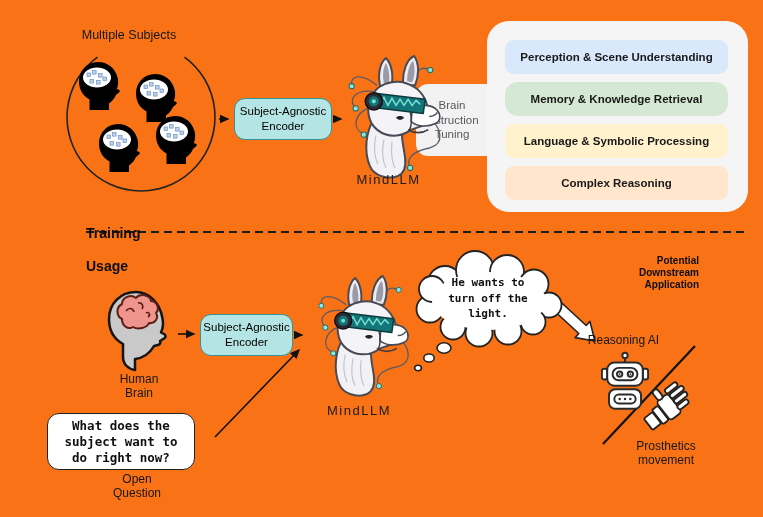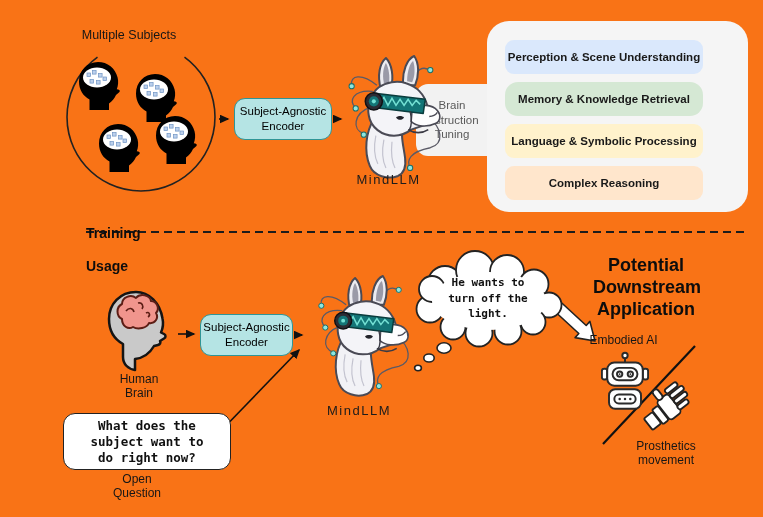--- a/index.html
+++ b/index.html
@@ -19,21 +19,21 @@
 
   .encoder-box {
     background:#b5e4e4; border:1.6px solid #2f9596; border-radius:11px;
     display:flex; align-items:center; justify-content:center;
     font-size:11.5px; line-height:1.3; color:#000; text-align:center;
     white-space:pre-line;
   }
 
   .panel { background:#f5f5f5; border-radius:22px; }
   .pill {
-    position:absolute; left:18px; width:198px; height:34px; border-radius:9px;
+    position:absolute; left:18px; width:223px; height:34px; border-radius:9px;
     display:flex; align-items:center; justify-content:center;
     font-weight:bold; font-size:11.5px; color:#191919;
   }
 
   .tuning-band {
     background:#f2f2f2; border-radius:12px 0 0 12px;
     display:flex; align-items:center; justify-content:center;
     color:#595959; font-size:11.5px; line-height:1.3; text-align:center;
     white-space:pre-line;
   }
@@ -43,21 +43,21 @@
   .mono { font-family:"DejaVu Sans Mono", monospace; font-weight:bold; }
 
   .question-box {
     background:#fff; border:1.7px solid #222; border-radius:12px;
     display:flex; align-items:center; justify-content:center;
     font-size:12.5px; line-height:16px; text-align:center; white-space:pre-line;
     color:#111;
   }
   .thought-text { font-size:11px; line-height:15.5px; text-align:center; white-space:pre-line; color:#111; }
 
-  .downstream-title { font-size:18px; font-weight:bold; line-height:1.22; text-align:center; white-space:pre-line; color:#0d0d0d; }
+  .downstream-title { font-size:10px; font-weight:bold; line-height:1.22; text-align:right; white-space:pre-line; color:#0d0d0d; }
 </style>
 </head>
 <body>
 
 <div id="canvas">
 
   <svg width="0" height="0" style="position:absolute" aria-hidden="true">
     <defs>
       <symbol id="sym-subject" viewBox="0 0 46 50">
         <path d="M22,1 C11,1 3,9.5 3,20.5 C3,28.5 7,35 13.5,38.5 L13.5,49 L33,49 L33,42.5 C36,40.5 38.5,37.5 40,34 L43.2,31.2 C44.3,30.2 43.8,28.6 42.3,28.4 L40.8,28.2 C42.2,24.8 42.6,20.6 41.6,16.6 C39.4,7.2 31.6,1 22,1 Z" fill="#000"></path>
@@ -217,21 +217,21 @@
   <div class="abs encoder-box" style="left:199px;top:313px;width:93px;height:42px">
     <span class="preline">Subject-Agnostic
 Encoder</span>
   </div>
 
   <svg class="abs" style="left:306px;top:274px" width="114" height="124" viewBox="0 0 110 125">
     <use href="#sym-llama"></use>
   </svg>
   <div class="abs model-label" style="left:313px;top:402px;width:90px">MindLLM</div>
 
-  <div class="abs question-box mono" style="left:62px;top:412px;width:168px;height:57px">
+  <div class="abs question-box mono" style="left:46px;top:412px;width:148px;height:57px">
     <span class="preline">What does the
 subject want to
 do right now?</span>
   </div>
   <div class="abs small-label center preline" style="left:76px;top:472px;width:120px">Open
 Question</div>
 
   <svg class="abs" style="left:412px;top:250px" width="155" height="125" viewBox="0 0 155 125">
     <g fill="#fff" stroke="#232323" stroke-width="1.8">
       <circle cx="32" cy="32" r="17"></circle>
@@ -254,21 +254,21 @@
     </g>
   </svg>
   <div class="abs mono thought-text" style="left:417px;top:274px;width:140px">He wants to
 turn off the
 light.</div>
 
   <div class="abs downstream-title" style="left:592px;top:254px;width:106px">Potential
 Downstream
 Application</div>
 
-  <div class="abs small-label center" style="left:575px;top:333px;width:95px">Embodied AI</div>
+  <div class="abs small-label center" style="left:575px;top:333px;width:95px">Reasoning AI</div>
   <svg class="abs" style="left:600px;top:350px" width="48" height="64" viewBox="0 0 54 72">
     <use href="#sym-robot"></use>
   </svg>
 
   <svg class="abs" style="left:638px;top:378px" width="60" height="56" viewBox="0 0 64 62">
     <use href="#sym-hand"></use>
   </svg>
   <div class="abs small-label center preline" style="left:615px;top:439px;width:100px">Prosthetics
 movement</div>
 

